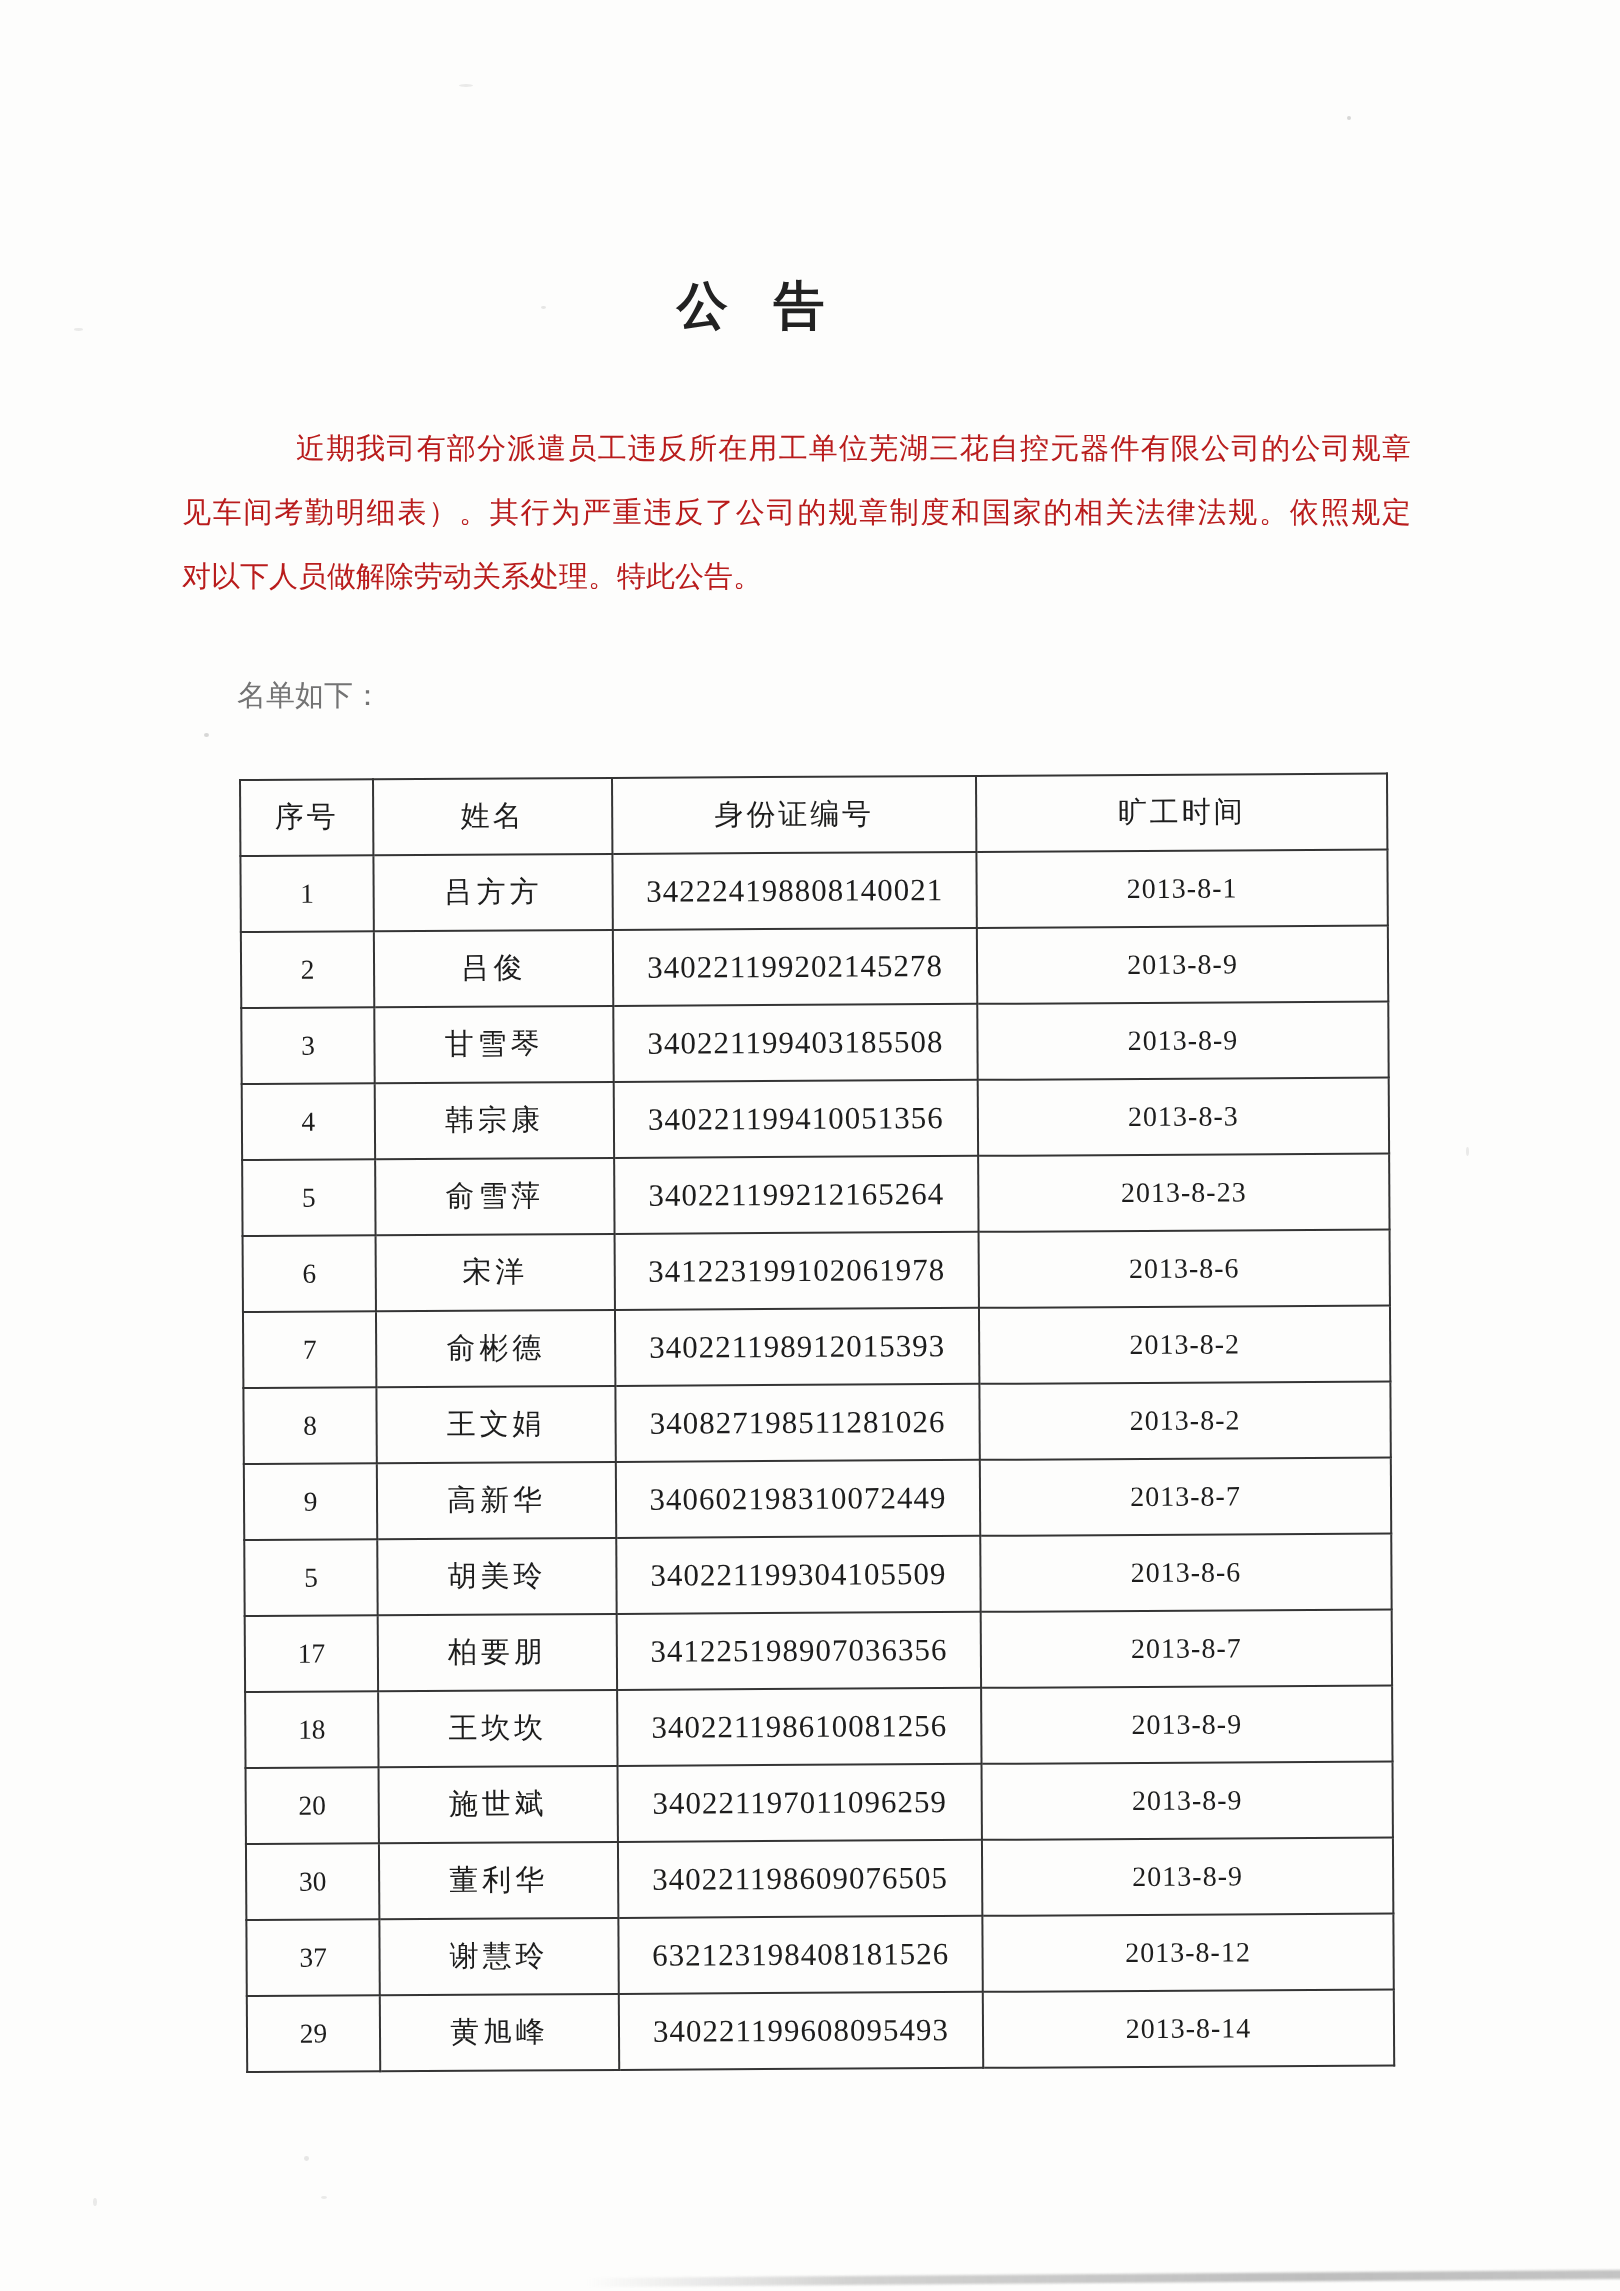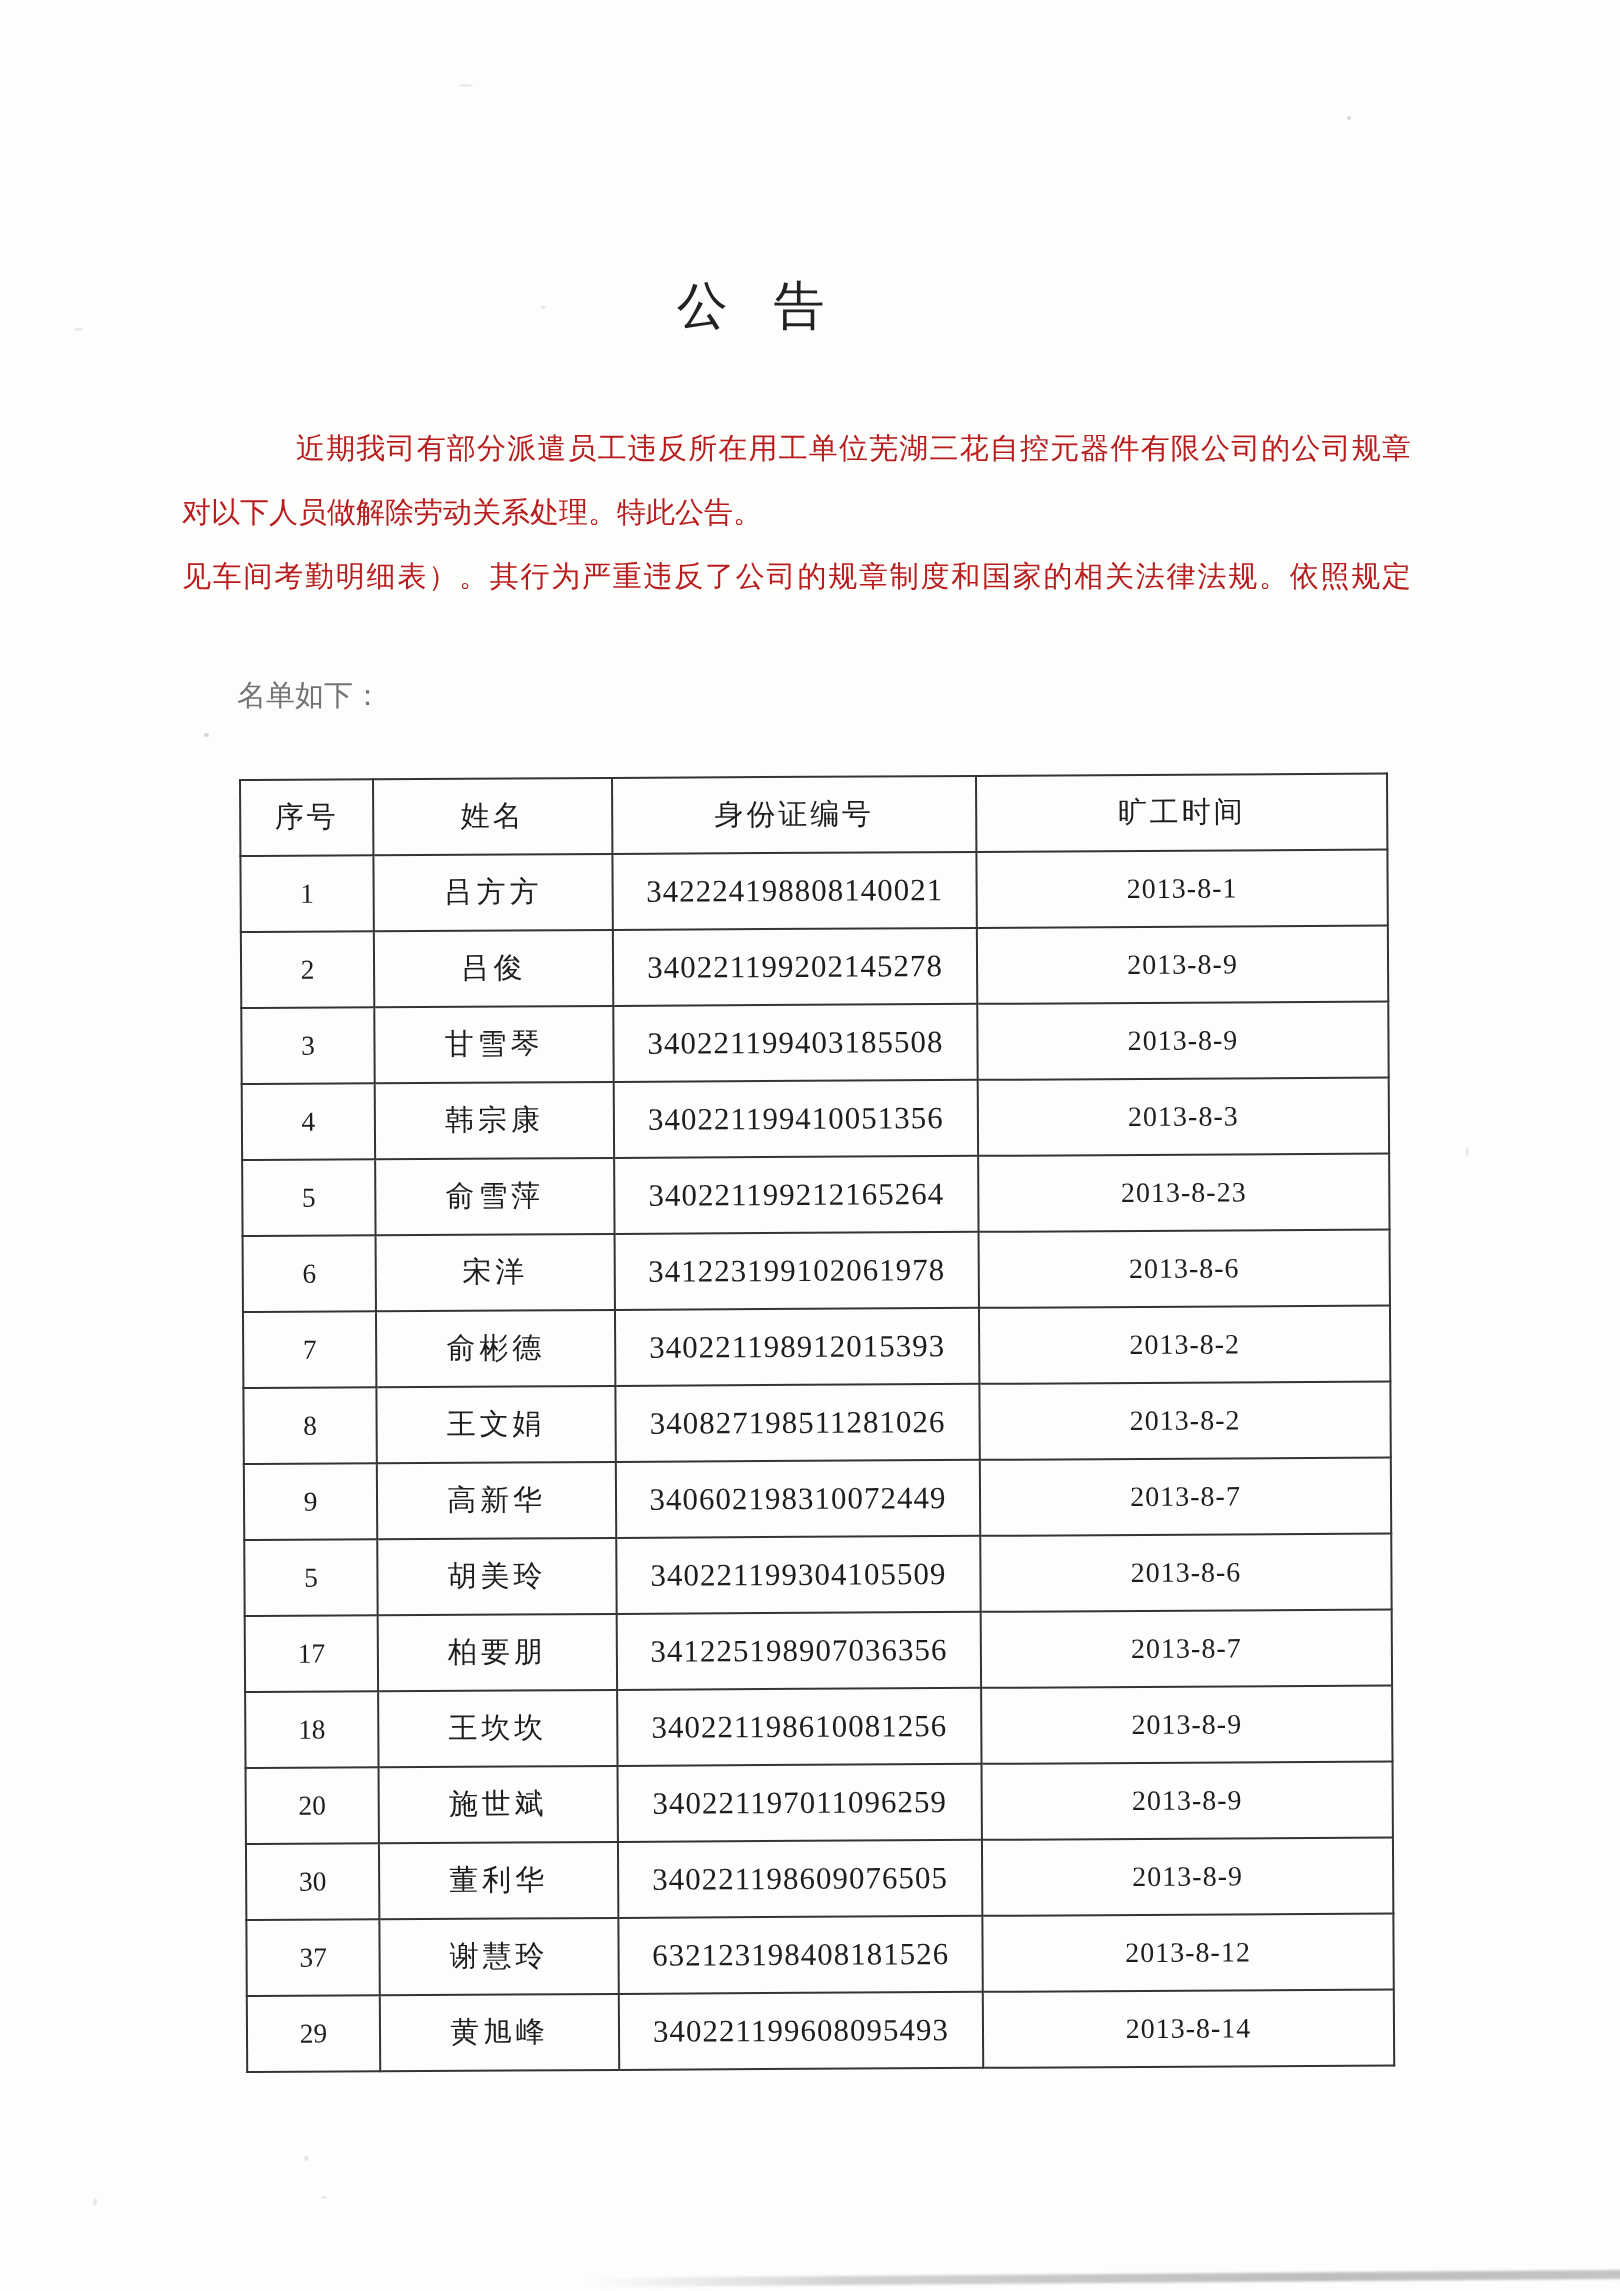--- a/index.html
+++ b/index.html
@@ -16,21 +16,21 @@
     overflow: hidden;
     color: #1c1c1c;
   }
   
   .doc-title {
     position: absolute;
     top: 276px; left: 182px; width: 1229px;
     transform: translateX(-45px);
     text-align: center;
     font-size: 51px; line-height: 61px;
-    font-weight: normal;
+    font-weight: bold;
     letter-spacing: 2px;
     word-spacing: 29px;
     color: #222;
   }
   
   .paragraph {
     position: absolute;
     top: 416px; left: 182px; width: 1229px;
   }
   .para-line {
@@ -117,22 +117,22 @@
 </style>
 </head>
 <body>
 
 <div class="page">
 
   <div class="doc-title">公 告</div>
 
   <div class="paragraph">
     <div class="para-line full indent">近期我司有部分派遣员工违反所在用工单位芜湖三花自控元器件有限公司的公司规章</div>
+    <div class="para-line full">见车间考勤明细表）。其行为严重违反了公司的规章制度和国家的相关法律法规。依照规定</div>
     <div class="para-line">对以下人员做解除劳动关系处理。特此公告。</div>
-    <div class="para-line full">见车间考勤明细表）。其行为严重违反了公司的规章制度和国家的相关法律法规。依照规定</div>
   </div>
 
   <div class="list-intro">名单如下：</div>
 
   <div class="roster-wrap">
     <table class="roster">
       <colgroup>
         <col style="width:133px">
         <col style="width:239px">
         <col style="width:364px">

